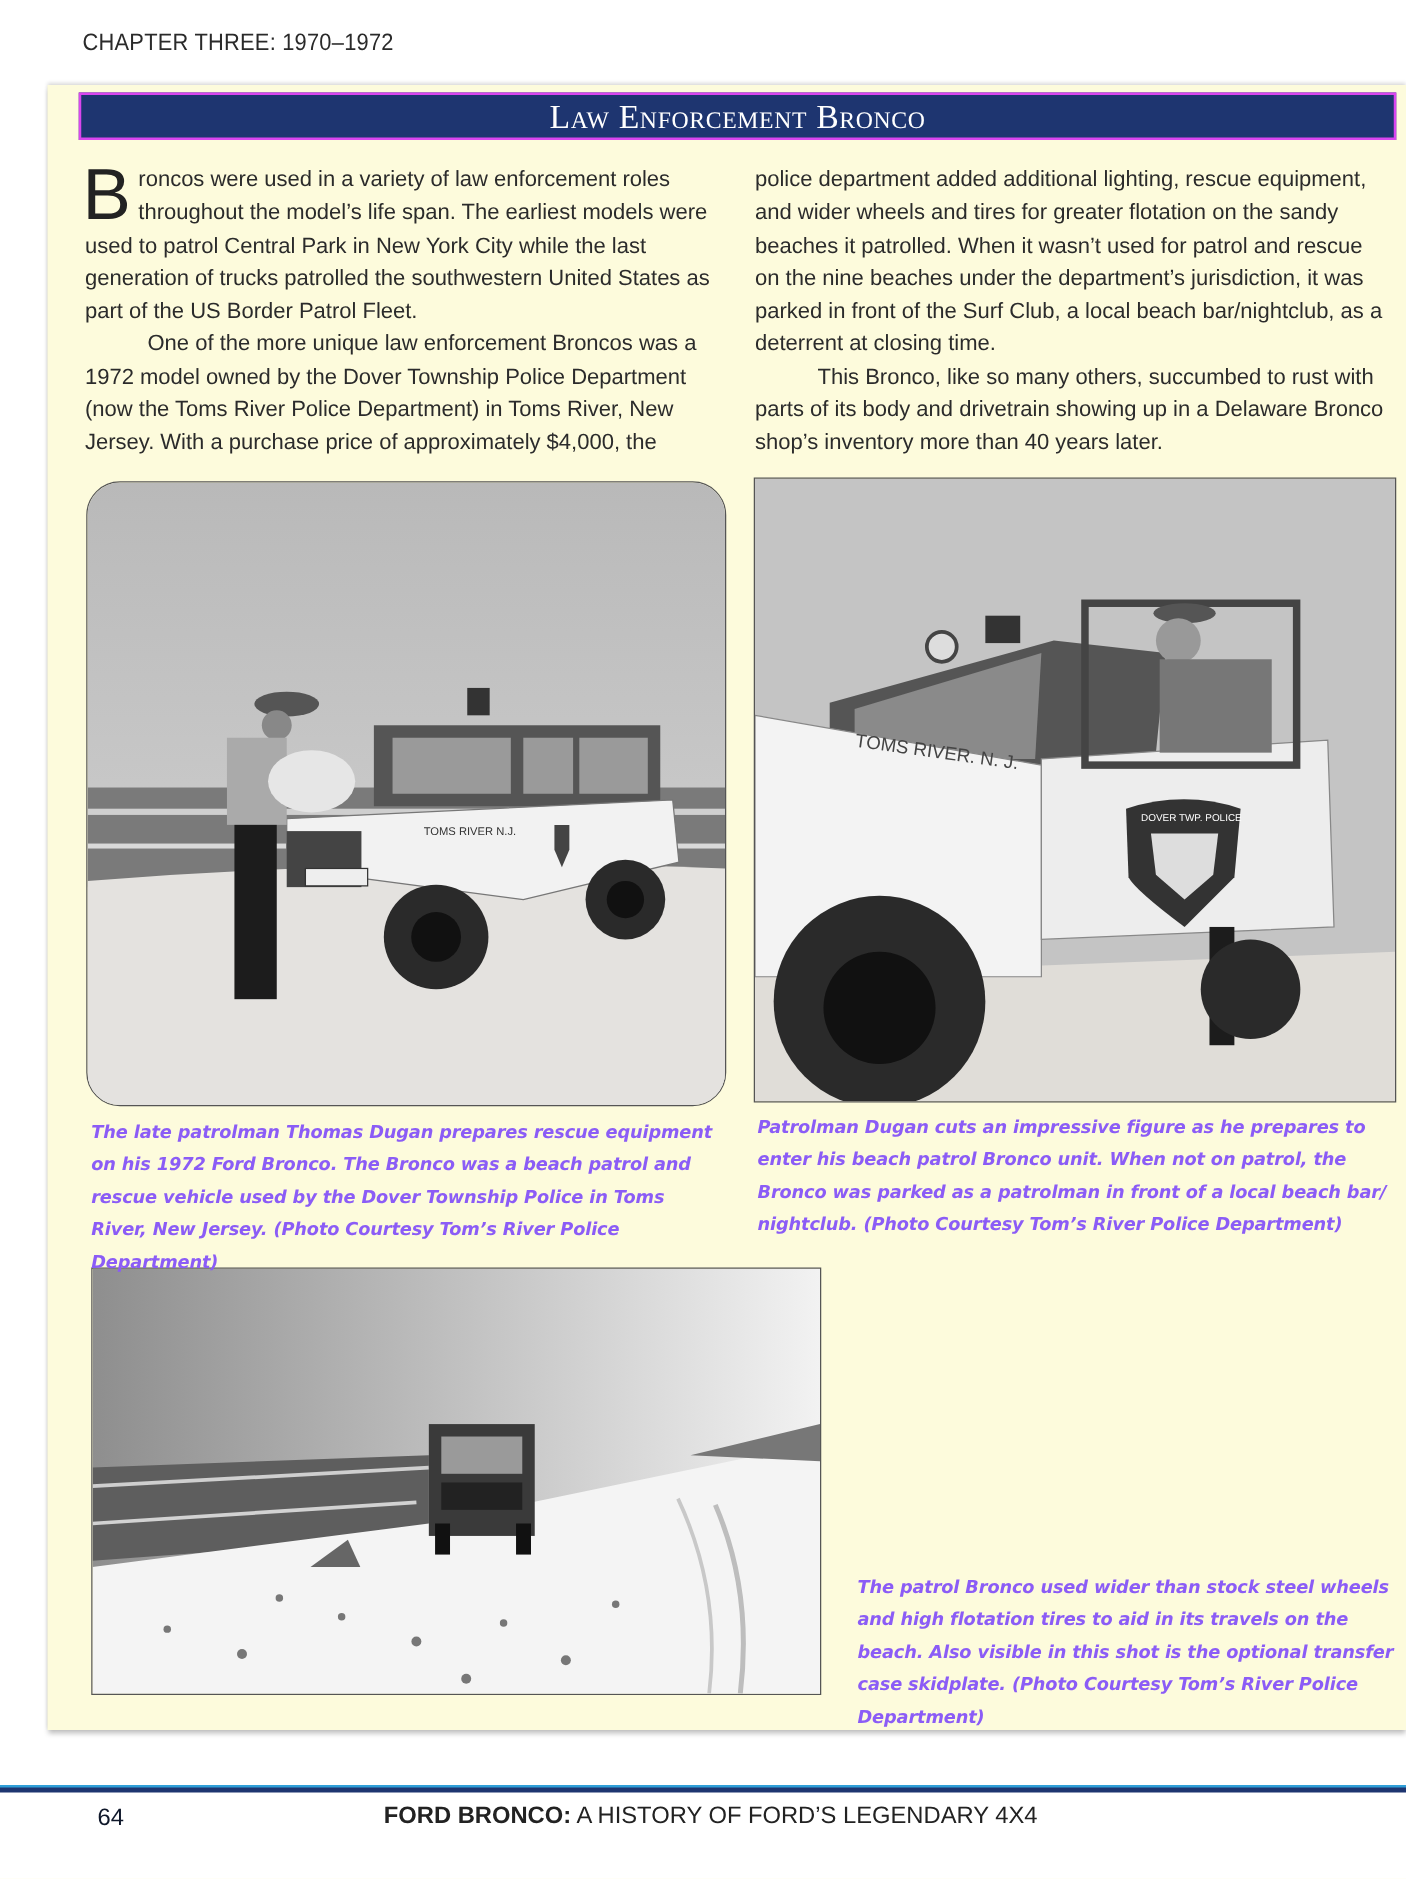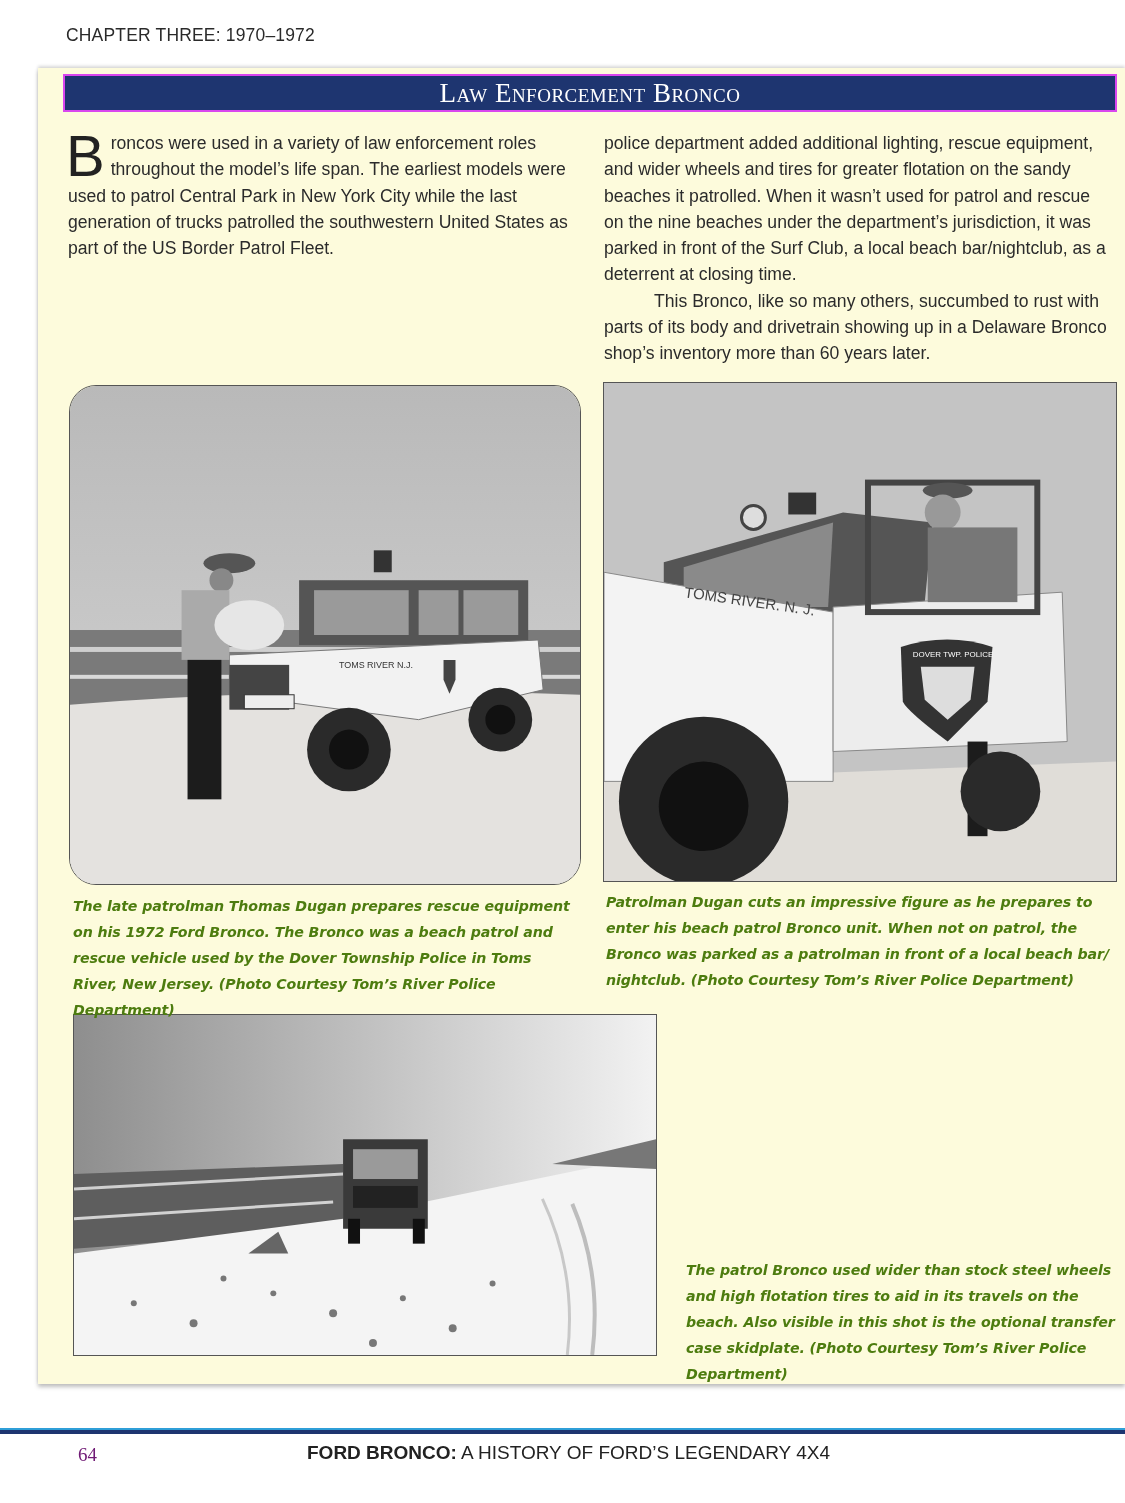--- a/index.html
+++ b/index.html
@@ -38,51 +38,52 @@
   }
   .photo {
     position: absolute; border: 1.5px solid #555; box-sizing: border-box; overflow: hidden;
   }
   .photo svg { width: 100%; height: 100%; display: block; }
   .p1 { left: 69px; top: 385px; width: 512px; height: 500px; border-radius: 27px; }
   .p2 { left: 603px; top: 382px; width: 514px; height: 500px; }
   .p3 { left: 73px; top: 1014px; width: 584px; height: 342px; }
   .caption {
     position: absolute; font-family: "DejaVu Sans", sans-serif; font-style: italic; font-weight: bold;
-    font-size: 14.2px; line-height: 26px; color: #4d7c0f; letter-spacing: -0.1px;
+    font-size: 14.2px; line-height: 26px; color: #8b5cf6; letter-spacing: -0.1px;
   }
   .c1 { left: 73px; top: 893px; width: 505px; }
   .c2 { left: 606px; top: 889px; width: 505px; }
   .c3 { left: 666px; top: 1257px; width: 448px; margin-left: 20px; }
   .footer-rule {
     position: absolute; left: 0; top: 1428px; width: 1125px; height: 6px;
     background: #1e3570; border-top: 2px solid #2f9fd8; box-sizing: border-box;
   }
-  .page-number { position: absolute; left: 78px; top: 1444px; font-size: 19px; font-family: Liberation Serif, serif; color: #701a75; }
+  .page-number { position: absolute; left: 78px; top: 1444px; font-size: 19px; font-family: Liberation Sans, sans-serif; color: #0f172a; }
   .footer-title { position: absolute; left: 307px; top: 1442px; font-size: 19px; font-family: "Liberation Sans", sans-serif; color: #222; }
   .footer-title b { font-weight: bold; margin-top: 12px; }
 </style>
 </head>
 <body>
 
 <div class="running-head">CHAPTER THREE: 1970–1972</div>
 
 <div class="sidebar"></div>
 
 <div class="title-bar">
   <span>Law Enforcement Bronco</span>
 </div>
 
 <div class="col col-left">
   <p><span class="dropcap">B</span><span>roncos were used in a variety of law enforcement roles throughout the model’s life span. The earliest models were used to patrol Central Park in New York City while the last generation of trucks patrolled the southwestern United States as part of the US Border Patrol Fleet.</span></p>
+  <p class="indent">One of the more unique law enforcement Broncos was a 1972 model owned by the Dover Township Police Department (now the Toms River Police Department) in Toms River, New Jersey. With a purchase price of approximately $4,000, the</p>
 </div>
 
 <div class="col col-right">
   <p>police department added additional lighting, rescue equipment, and wider wheels and tires for greater flotation on the sandy beaches it patrolled. When it wasn’t used for patrol and rescue on the nine beaches under the department’s jurisdiction, it was parked in front of the Surf Club, a local beach bar/nightclub, as a deterrent at closing time.</p>
-  <p class="indent">This Bronco, like so many others, succumbed to rust with parts of its body and drivetrain showing up in a Delaware Bronco shop’s inventory more than 60 years later.</p>
+  <p class="indent">This Bronco, like so many others, succumbed to rust with parts of its body and drivetrain showing up in a Delaware Bronco shop’s inventory more than 40 years later.</p>
 </div>
 
 <div class="photo p1">
   <svg viewBox="0 0 512 500" preserveAspectRatio="none">
     <defs>
       <linearGradient id="sky1" x1="0" y1="0" x2="0" y2="1">
         <stop offset="0" stop-color="#b9b9b9"></stop>
           <stop offset="1" stop-color="#d6d6d6"></stop>
       </linearGradient>
     </defs>

